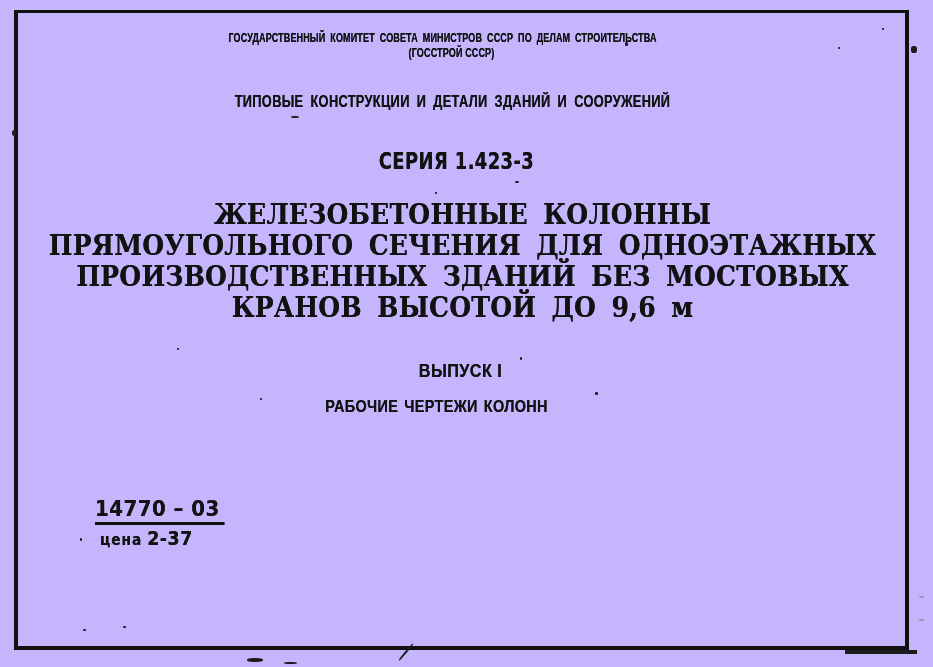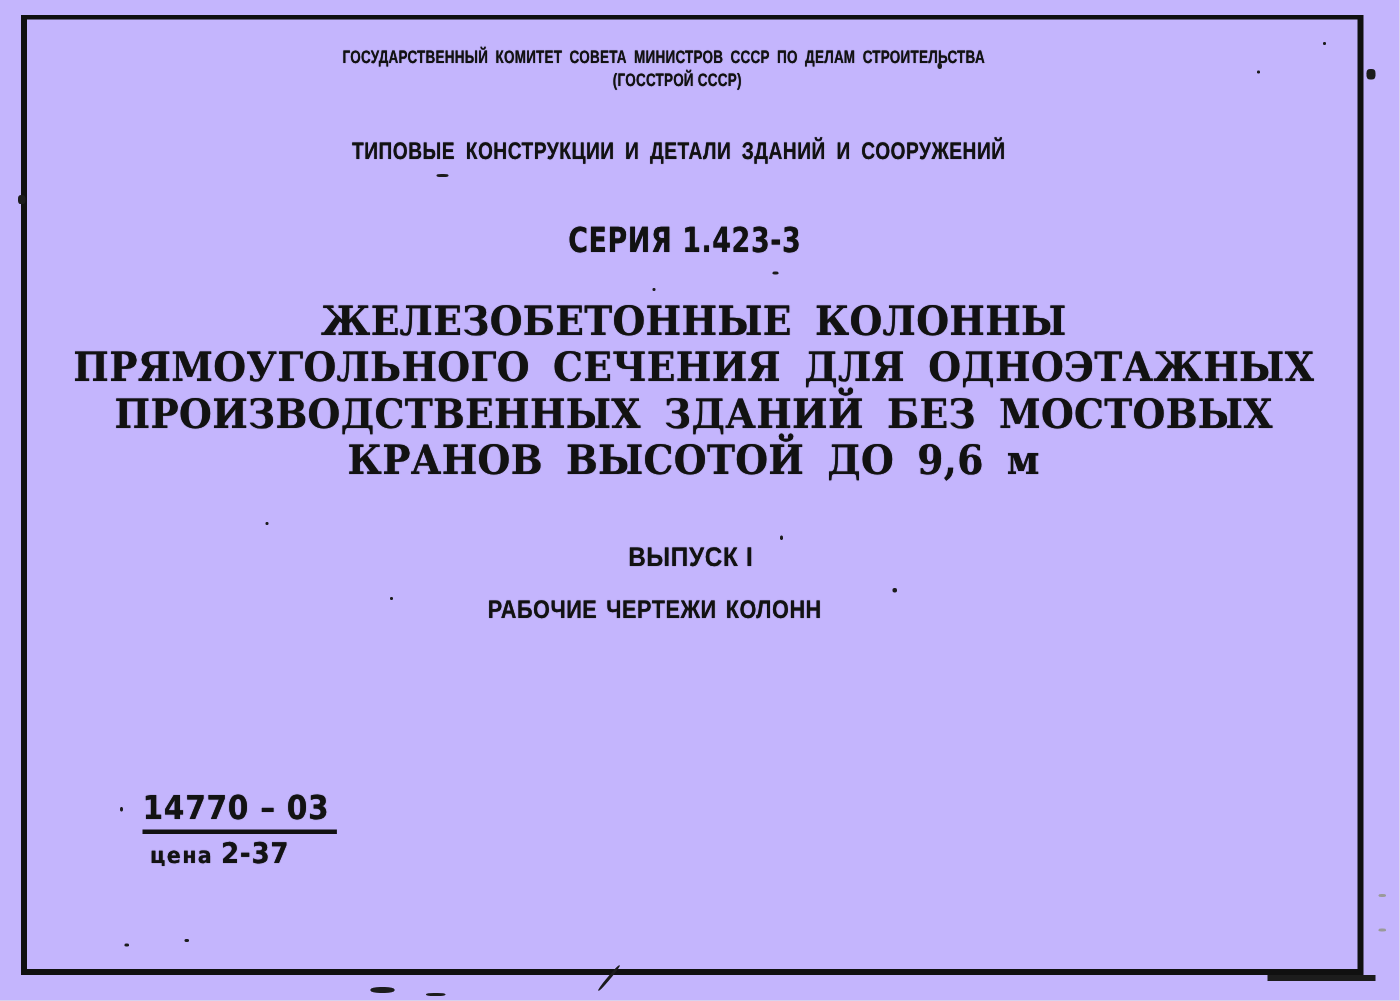--- a/index.html
+++ b/index.html
@@ -68,21 +68,21 @@
     letter-spacing:.5px;
     transform:translateX(-6px) scaleX(.9);
   }
   .drawings{
     top:397px;
     font-size:17px;font-weight:bold;
     letter-spacing:.4px;word-spacing:2px;
     transform:translateX(-30px) scaleX(.85);
   }
   .stamp{
-    position:absolute;left:95px;top:527px;
+    position:absolute;left:95px;top:496px;
     text-align:left;white-space:nowrap;
     text-shadow:0 0 .6px rgba(10,10,10,.85);
   }
   .doc-number{
     display:inline-block;
     font-family:"DejaVu Sans",sans-serif;
     font-size:22px;font-weight:bold;
     letter-spacing:.5px;
     padding:0 6px 1px 0;
     border-bottom:3px solid #121212;

